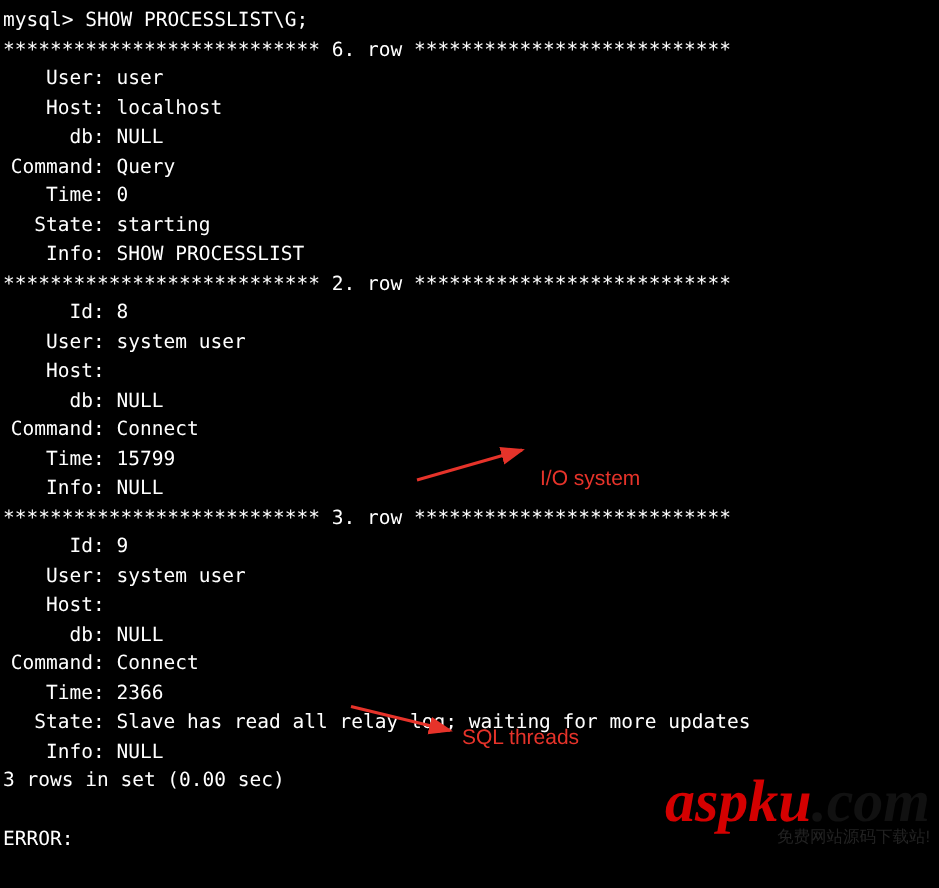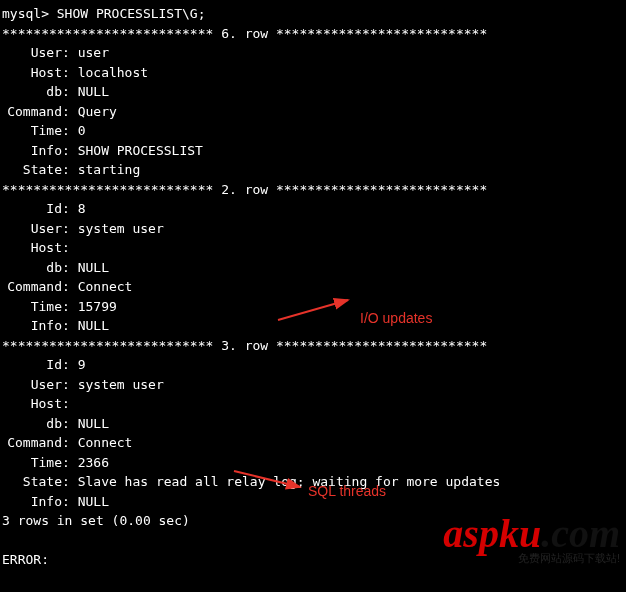--- a/index.html
+++ b/index.html
@@ -57,22 +57,22 @@
 <div>
 
   <div class="term-line"><span>mysql&gt;</span> <span>SHOW PROCESSLIST\G;</span></div>
 
   <div class="term-line">*************************** 6. row ***************************</div>
   <div class="kv"><span class="label">User</span>: <span>user</span></div>
   <div class="kv"><span class="label">Host</span>: <span>localhost</span></div>
   <div class="kv"><span class="label">db</span>: <span>NULL</span></div>
   <div class="kv"><span class="label">Command</span>: <span>Query</span></div>
   <div class="kv"><span class="label">Time</span>: <span>0</span></div>
+  <div class="kv"><span class="label">State</span>: <span>starting</span></div>
   <div class="kv"><span class="label">Info</span>: <span>SHOW PROCESSLIST</span></div>
-  <div class="kv"><span class="label">State</span>: <span>starting</span></div>
 
   <div class="term-line">*************************** 2. row ***************************</div>
   <div class="kv"><span class="label">Id</span>: <span>8</span></div>
   <div class="kv"><span class="label">User</span>: <span>system user</span></div>
   <div class="kv"><span class="label">Host</span>: <span></span></div>
   <div class="kv"><span class="label">db</span>: <span>NULL</span></div>
   <div class="kv"><span class="label">Command</span>: <span>Connect</span></div>
   <div class="kv"><span class="label">Time</span>: <span>15799</span></div>
   <div class="kv"><span class="label">Info</span>: <span>NULL</span></div>
 
@@ -93,21 +93,21 @@
 </div>
 
 <svg class="arrow arrow1-svg" width="80" height="30">
   <defs>
     <marker id="ah1" markerWidth="8" markerHeight="8" refX="7" refY="3" orient="auto">
       <path d="M0,0 L8,3 L0,6 Z" fill="#e6332a"></path>
     </marker>
   </defs>
   <line x1="2" y1="26" x2="72" y2="6" stroke="#e6332a" stroke-width="2" marker-end="url(#ah1)"></line>
 </svg>
-<div class="anno1">I/O updates</div>
+<div class="anno1">I/O system</div>
 
 <svg class="arrow arrow2-svg" width="76" height="28">
   <defs>
     <marker id="ah2" markerWidth="8" markerHeight="8" refX="7" refY="3" orient="auto">
       <path d="M0,0 L8,3 L0,6 Z" fill="#e6332a"></path>
     </marker>
   </defs>
   <line x1="2" y1="6" x2="68" y2="22" stroke="#e6332a" stroke-width="2" marker-end="url(#ah2)"></line>
 </svg>
 <div class="anno2">SQL threads</div>

